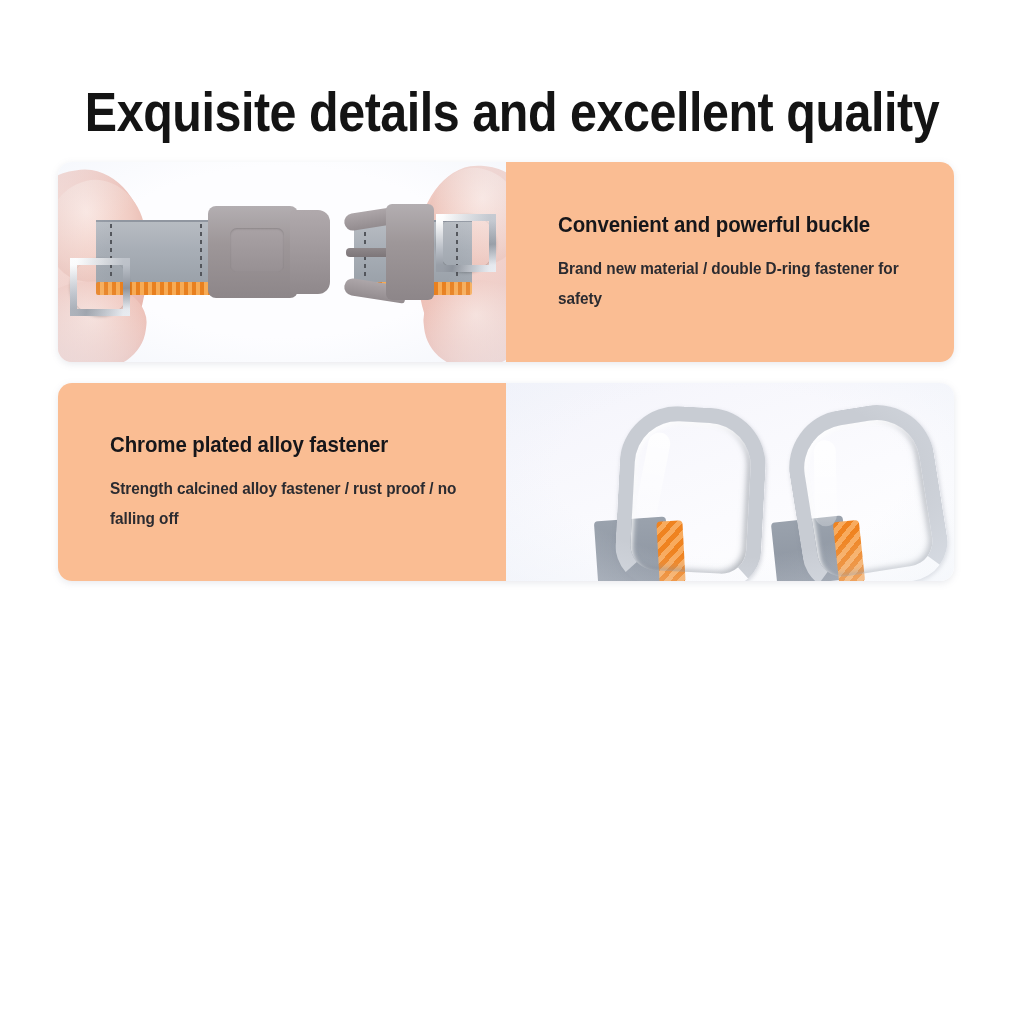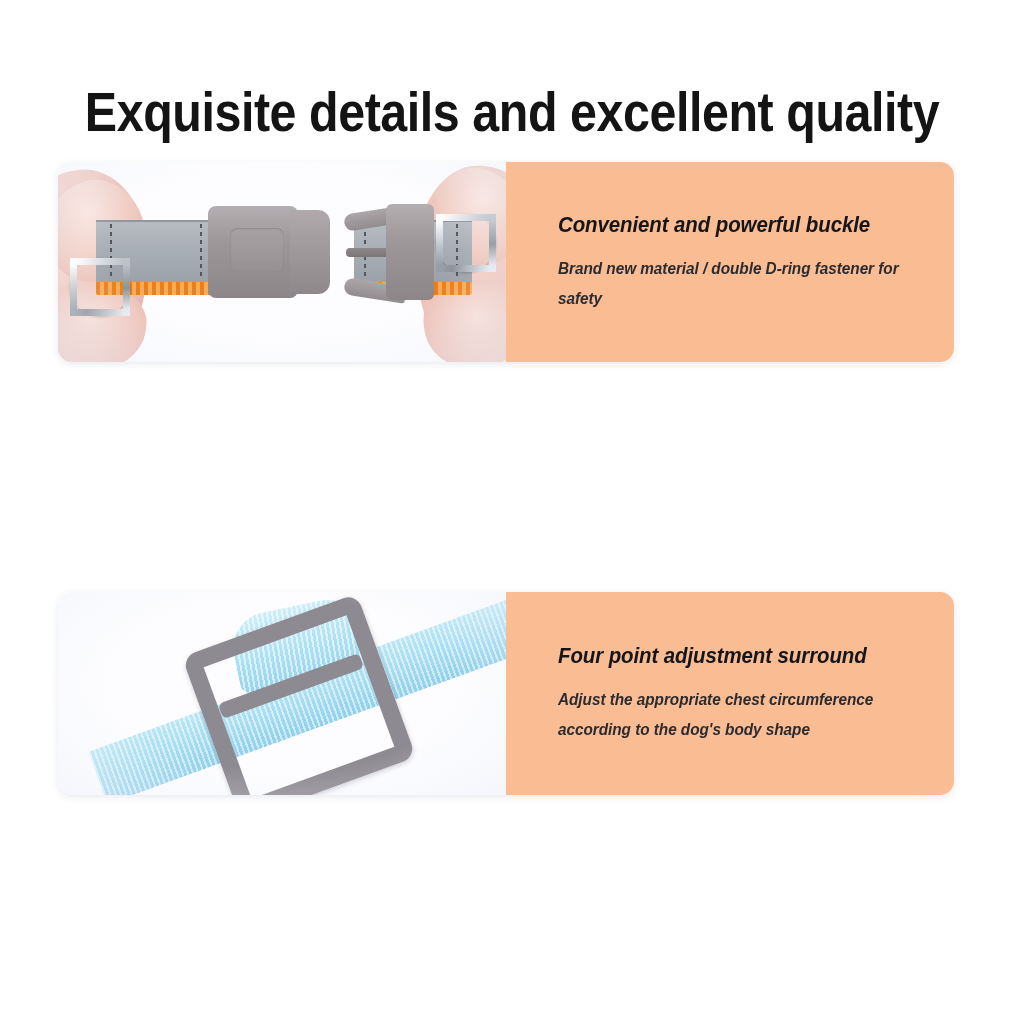--- a/index.html
+++ b/index.html
@@ -40,21 +40,20 @@
 
   
   .row {
     position: absolute;
     left: 58px;
     width: 896px;
     display: flex;
     border-radius: 14px;
     overflow: hidden;
     box-shadow: 0 2px 7px rgba(120,125,150,0.17);
-    font-style: italic;
   }
   .row-1 { top: 162px;  height: 200px; }
   .row-2 { top: 383px;  height: 198px; }
   .row-3 { top: 592px;  height: 203px; }
   .row-4 { top: 812px;  height: 196px; }
 
   .cell {
     width: 50%;
     height: 100%;
     position: relative;
@@ -348,32 +347,35 @@
       <div class="vignette"></div>
     </div>
 
     <div class="cell panel">
       <div class="panel-heading">Convenient and powerful buckle</div>
       <div class="panel-body">Brand new material / double D-ring fastener for safety</div>
     </div>
 
   </div>
 
-
-  <div class="row row-3">
-
-    <div class="cell photo ph-strap">
-      <div class="strap strap-main"></div>
-      <div class="strap strap-loop"></div>
-      <div class="slider"></div>
-      <div class="slider-bar"></div>
+  <div class="row row-2">
+
+    <div class="cell panel">
+      <div class="panel-heading">Chrome plated alloy fastener</div>
+      <div class="panel-body">Strength calcined alloy fastener / rust proof / no falling off</div>
+    </div>
+
+    <div class="cell photo ph-rings">
+      <div class="ring-tab t1"></div>
+      <div class="ring-orange o1"></div>
+      <div class="bigring ring-1"></div>
+
+      <div class="ring-tab t2"></div>
+      <div class="ring-orange o2"></div>
+      <div class="bigring ring-2"></div>
       <div class="vignette"></div>
     </div>
 
-    <div class="cell panel">
-      <div class="panel-heading">Four point adjustment surround</div>
-      <div class="panel-body">Adjust the appropriate chest circumference according to the dog's body shape</div>
-    </div>
-
   </div>
 
 
+
 </div>
 
 </body></html>

